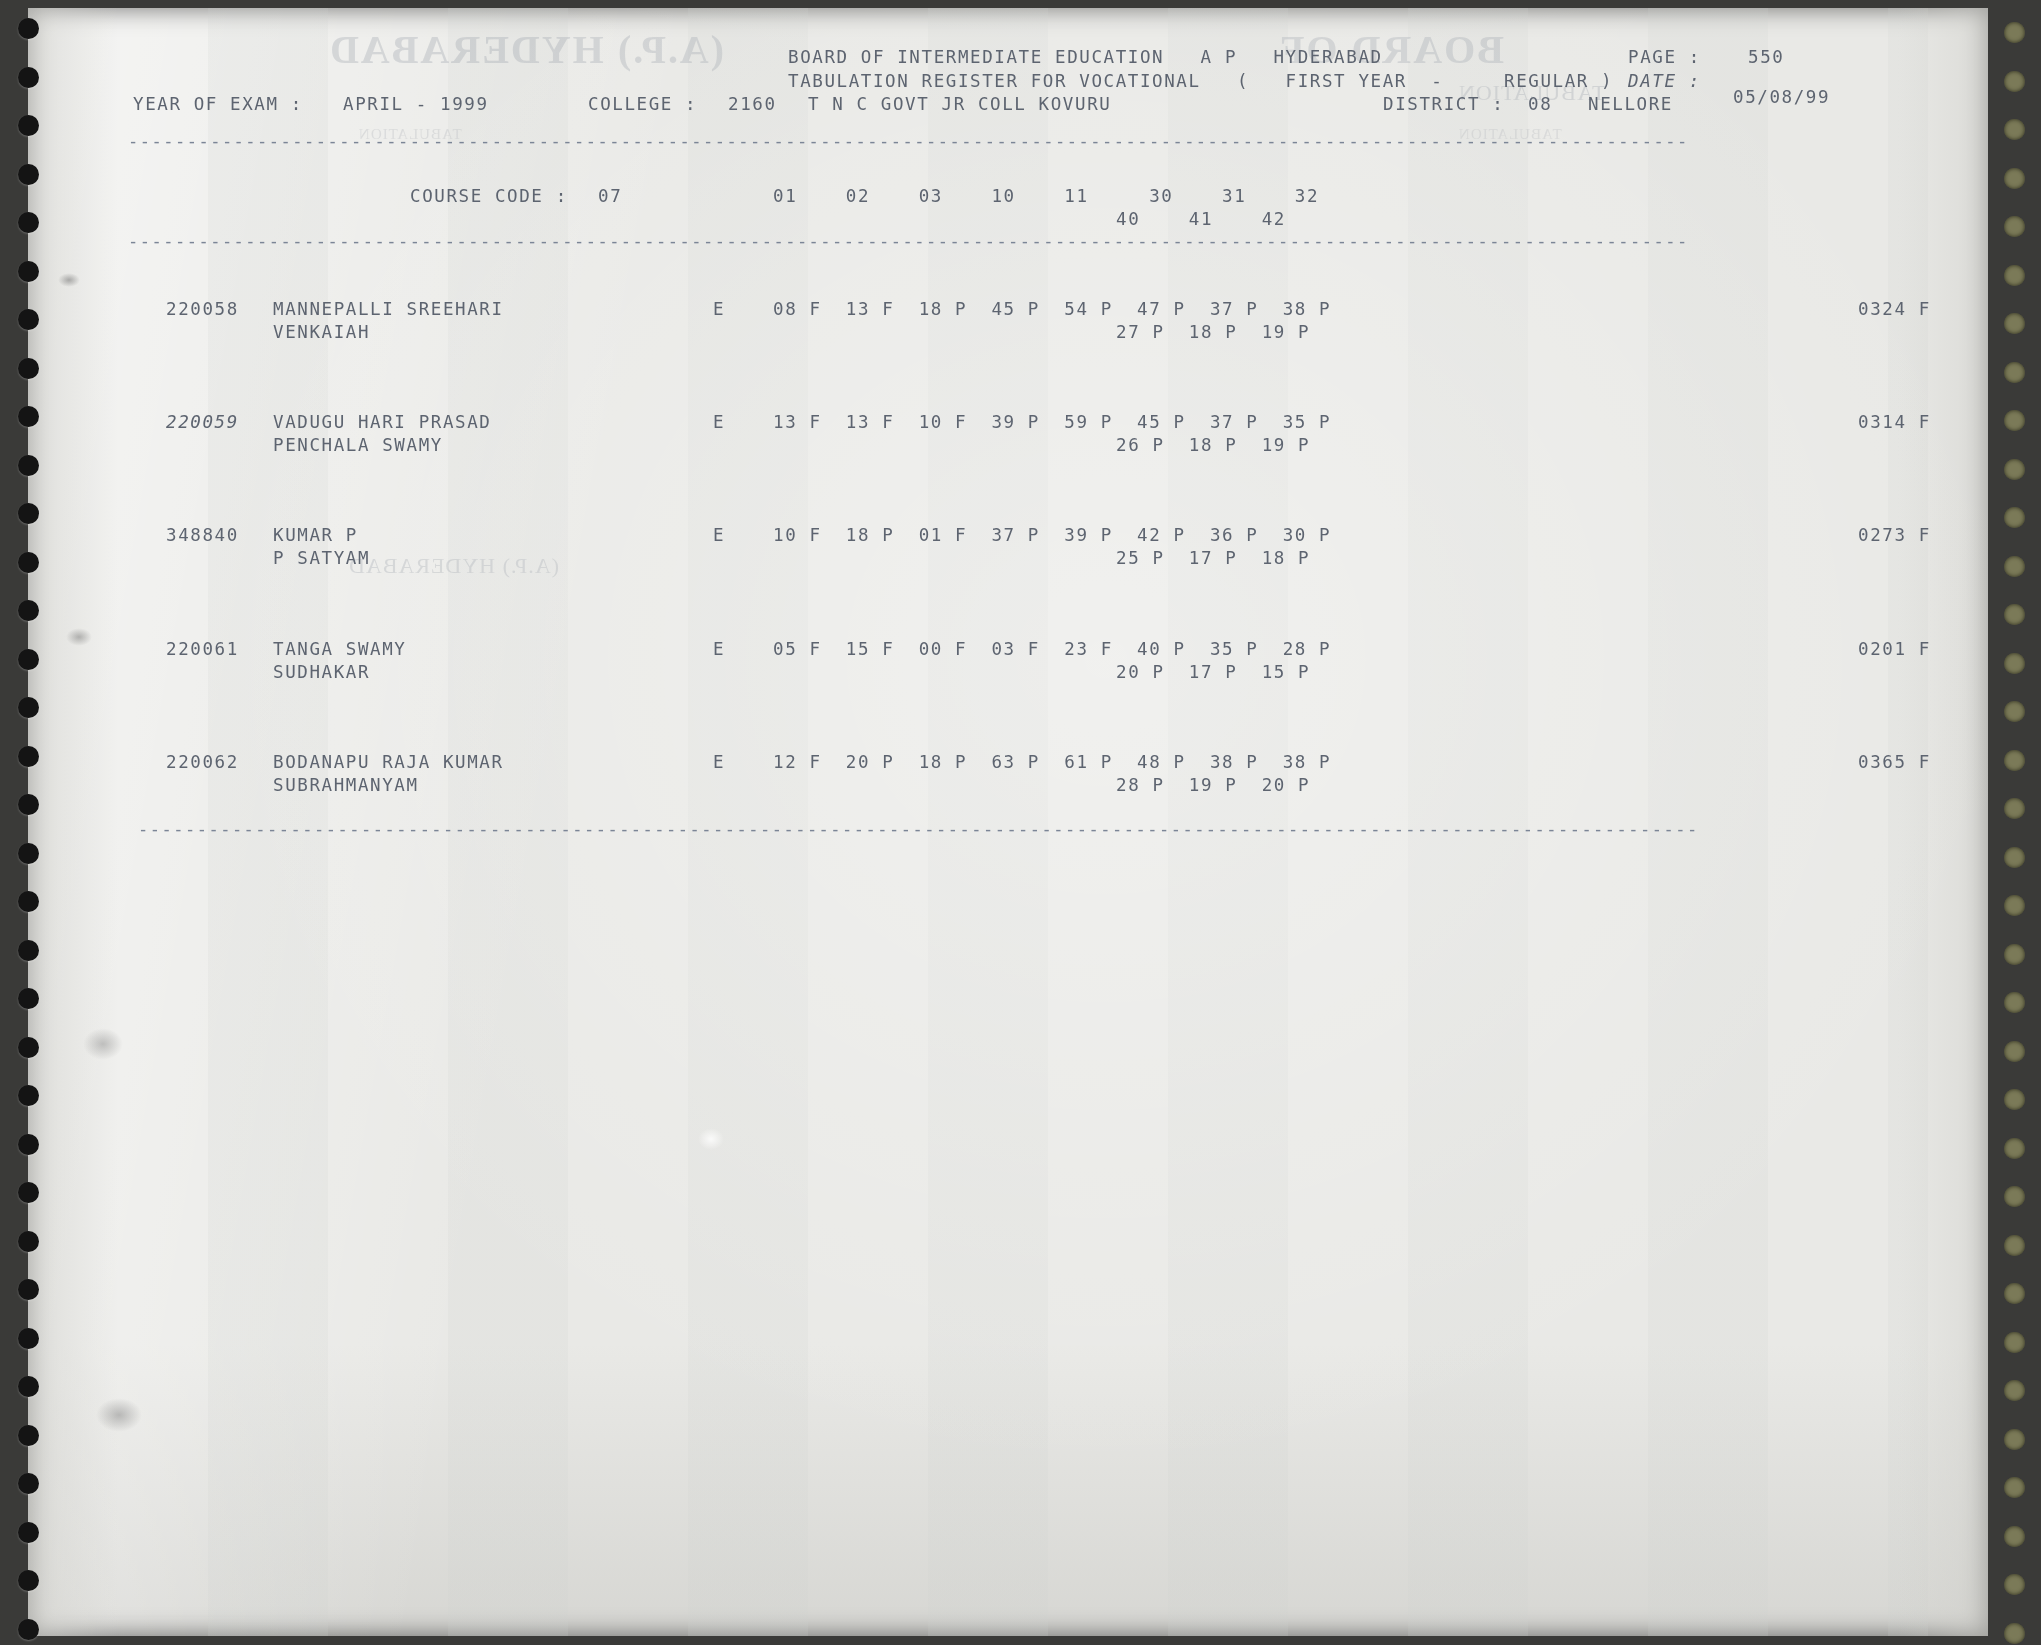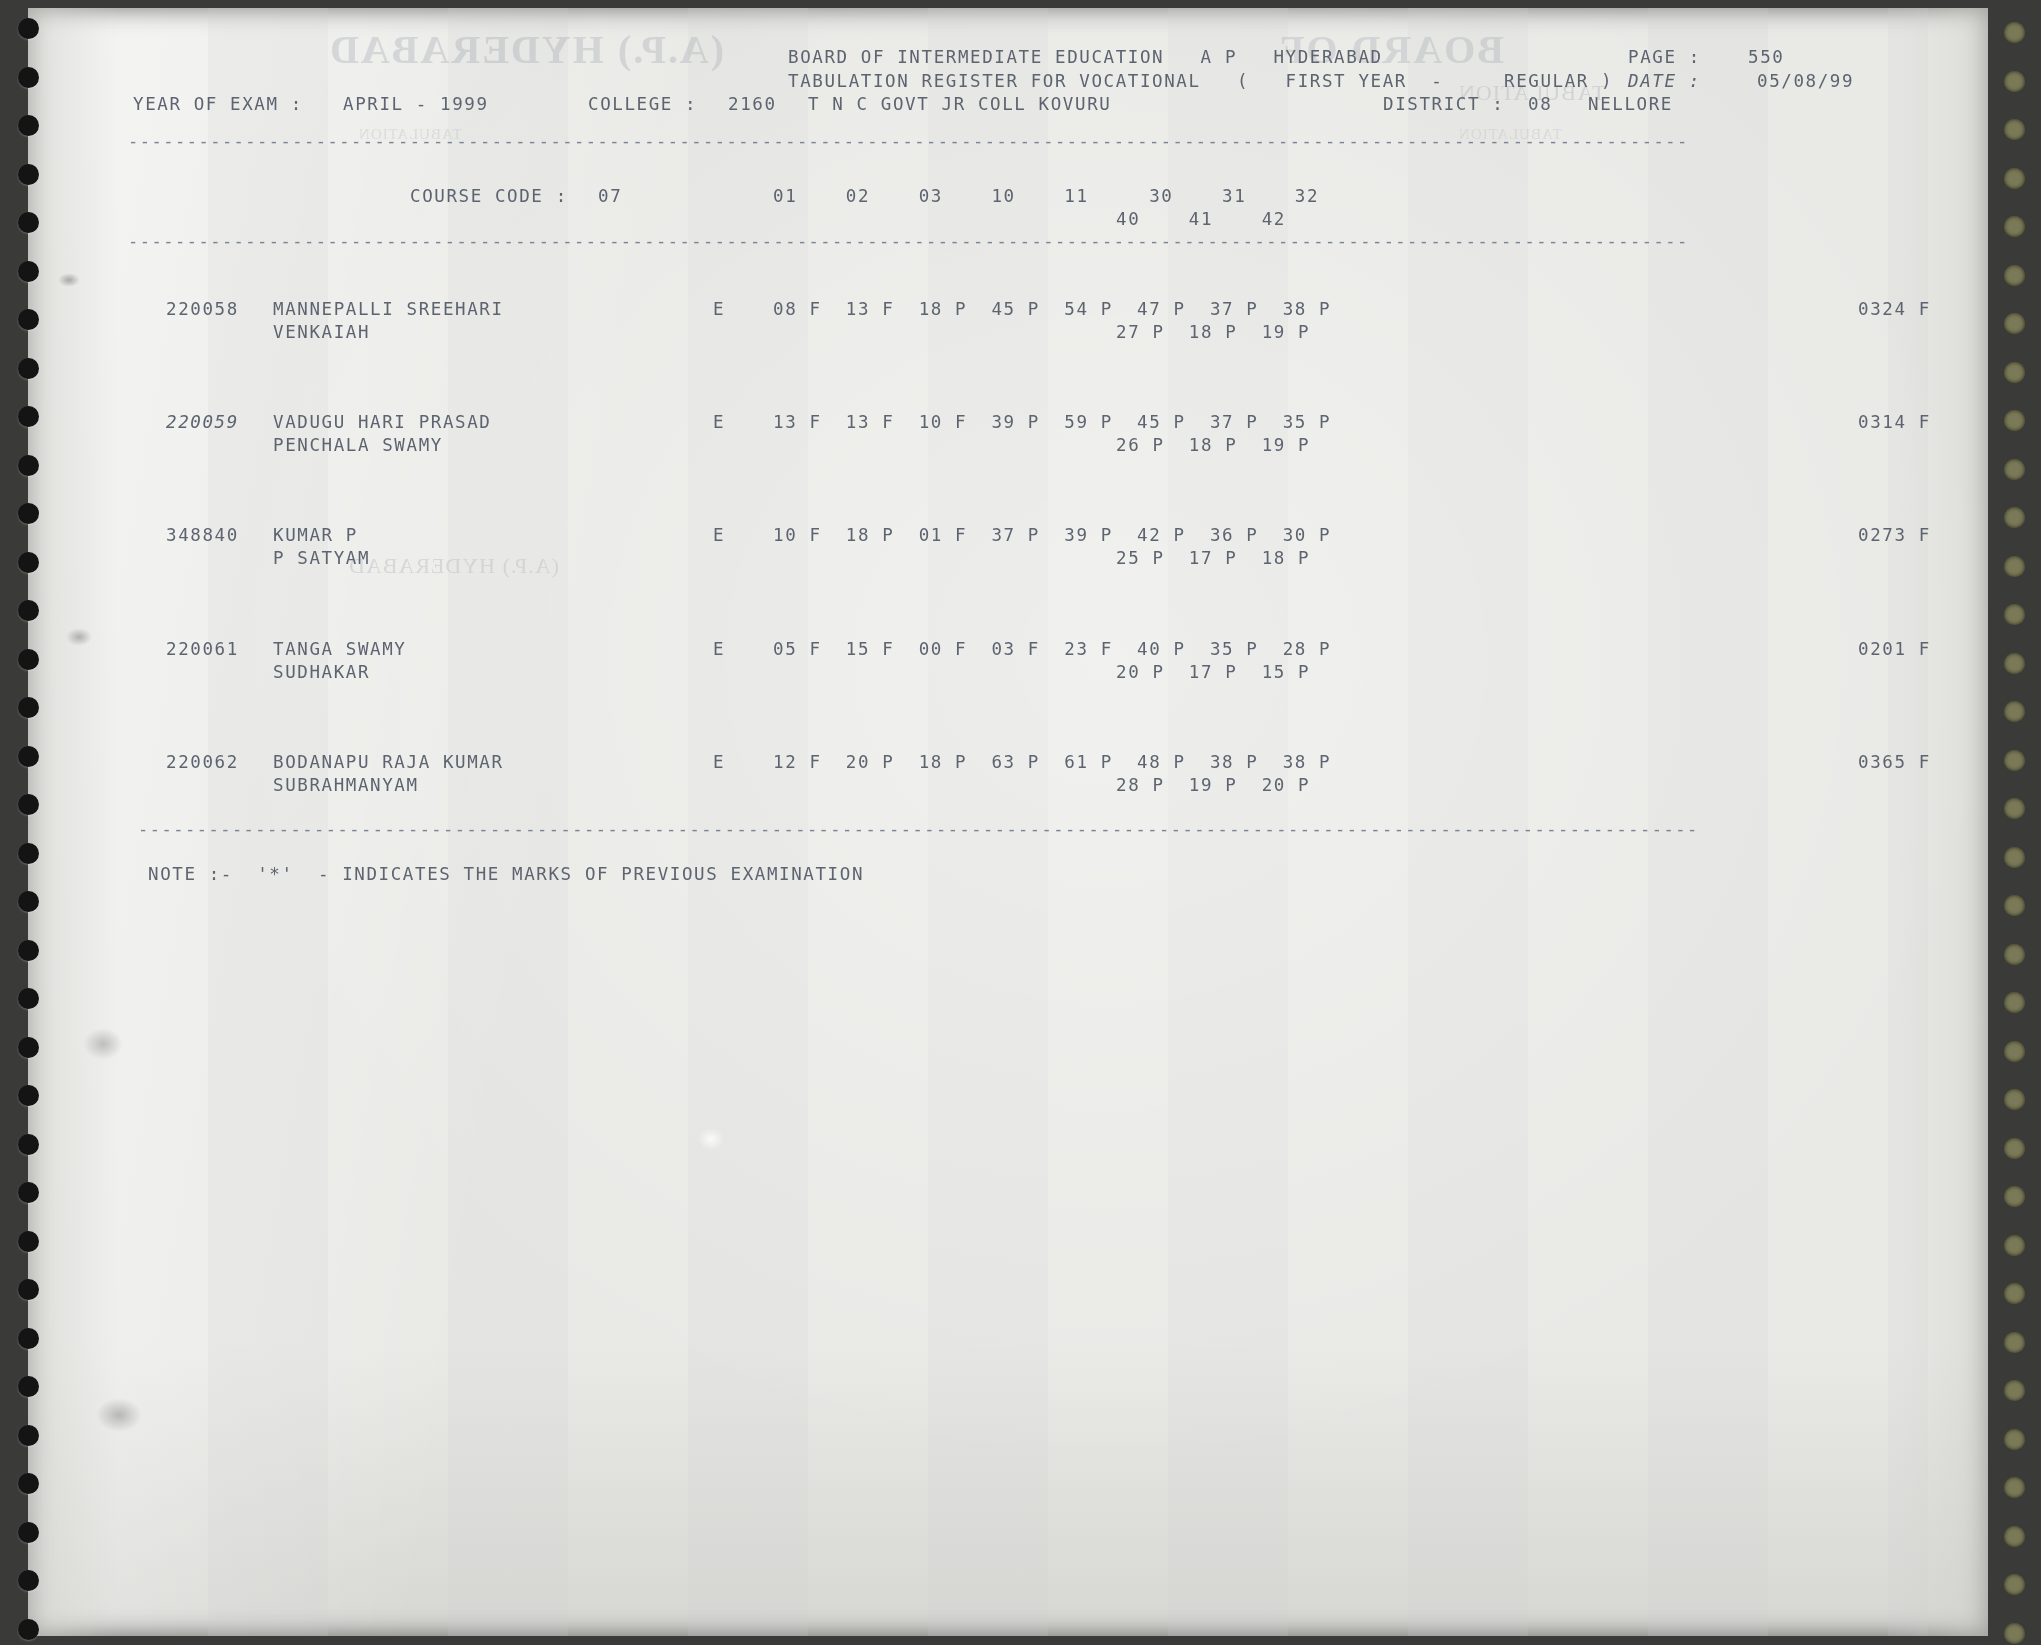--- a/index.html
+++ b/index.html
@@ -137,21 +137,21 @@
     <div class="doc">
 
       
       <div class="t" style="left:760px; top:38px;">BOARD OF INTERMEDIATE EDUCATION   A P   HYDERABAD</div>
       <div class="t" style="left:760px; top:62px;">TABULATION REGISTER FOR VOCATIONAL   (   FIRST YEAR  -     REGULAR )</div>
 
       <div class="t" style="left:1600px; top:38px;">PAGE :</div>
       <div class="t" style="left:1720px; top:38px;">550</div>
 
       <div class="t" style="left:1600px; top:62px;font-style:italic;">DATE :</div>
-      <div class="t" style="left:1705px; top:62px;margin-left:24px;">05/08/99</div>
+      <div class="t" style="left:1705px; top:78px;">05/08/99</div>
 
       <div class="t" style="left:105px; top:85px;">YEAR OF EXAM :</div>
       <div class="t" style="left:315px; top:85px;">APRIL - 1999</div>
 
       <div class="t" style="left:560px; top:85px;">COLLEGE :</div>
       <div class="t" style="left:700px; top:85px;">2160</div>
       <div class="t" style="left:780px; top:85px;">T N C GOVT JR COLL KOVURU</div>
 
       <div class="t" style="left:1355px; top:85px;">DISTRICT :</div>
       <div class="t" style="left:1500px; top:85px;">08</div>
@@ -211,21 +211,20 @@
       <div class="t" style="left:245px; top:766px;">SUBRAHMANYAM</div>
       <div class="t" style="left:685px; top:743px;">E</div>
       <div class="t" style="left:745px; top:743px;">12 F  20 P  18 P  63 P  61 P  48 P  38 P  38 P</div>
       <div class="t" style="left:1088px; top:766px;">28 P  19 P  20 P</div>
       <div class="t" style="left:1830px; top:743px;">0365 F</div>
 
       
       <div class="rule" style="left:110px; top:810px; width:1560px;">------------------------------------------------------------------------------------------------------------------------------------------------------------------------</div>
 
       
-      <div class="t" style="left:120px; top:855px;">NOTE :-  '*'  - INDICATES THE MARKS OF PREVIOUS EXAMINATION</div>
 
     </div>
   </div>
 
   <div class="feed left">
       <div class="hole" style="top: 18px;"></div>
       <div class="hole" style="top: 66.5px;"></div>
       <div class="hole" style="top: 115px;"></div>
       <div class="hole" style="top: 163.5px;"></div>
       <div class="hole" style="top: 212px;"></div>

